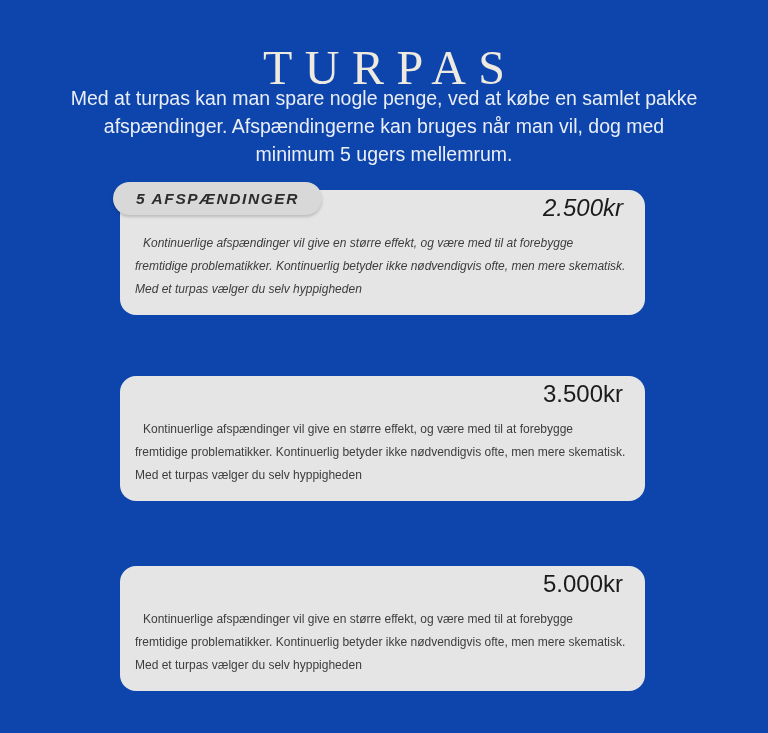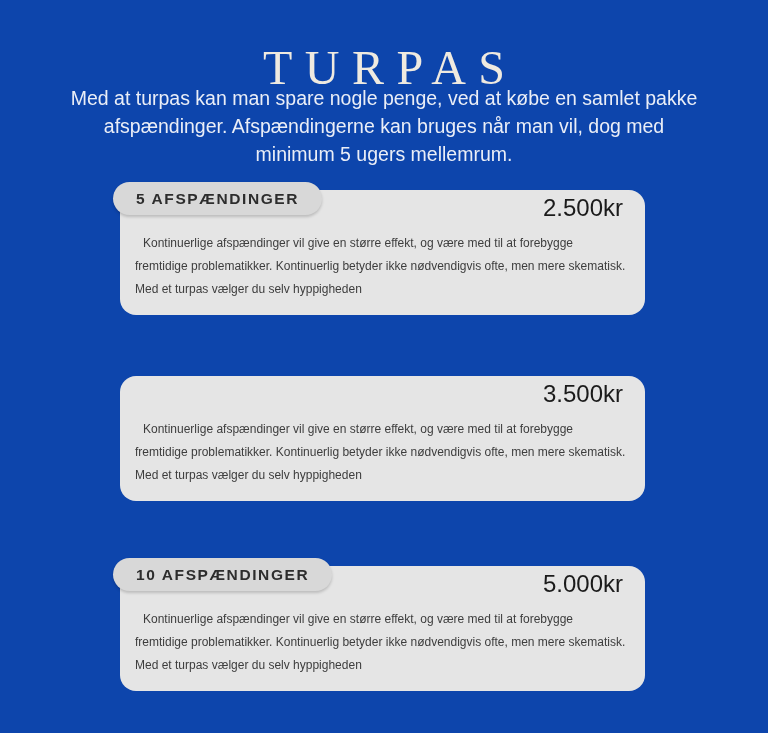--- a/index.html
+++ b/index.html
@@ -25,21 +25,21 @@
 
   .subtitle {
     position: absolute; top: 64px; left: 64px; width: 640px;
     text-align: center;
     font-size: 19.5px;
     line-height: 28px;
     color: #eaeef7;
   }
 
   .card-group { position: absolute; left: 113px; width: 532px; height: 133px; }
-  .card-group.g1 { top: 182px; }
+  .card-group.g1 { top: 182px; font-style: italic; }
   .card-group.g2 { top: 368px; }
   .card-group.g3 { top: 558px; }
 
   .pill {
     position: absolute; top: 0; left: 0; z-index: 2;
     height: 33px;
     display: inline-flex; align-items: center;
     padding: 0 23px;
     border-radius: 17px;
     background: #d8d8d8;
@@ -93,22 +93,19 @@
   </section>
 
   <section class="card-group g2">
     <div class="card">
       <div class="price">3.500kr</div>
       <p class="desc">Kontinuerlige afspændinger vil give en større effekt, og være med til at forebygge fremtidige problematikker. Kontinuerlig betyder ikke nødvendigvis ofte, men mere skematisk. Med et turpas vælger du selv hyppigheden</p>
     </div>
   </section>
 
   <section class="card-group g3">
-    <div class="pill">
-      <span>10 AFSPÆNDINGER</span>
-    </div>
     <div class="card">
       <div class="price">5.000kr</div>
       <p class="desc">Kontinuerlige afspændinger vil give en større effekt, og være med til at forebygge fremtidige problematikker. Kontinuerlig betyder ikke nødvendigvis ofte, men mere skematisk. Med et turpas vælger du selv hyppigheden</p>
     </div>
   </section>
 
 </div>
 
 </body></html>

